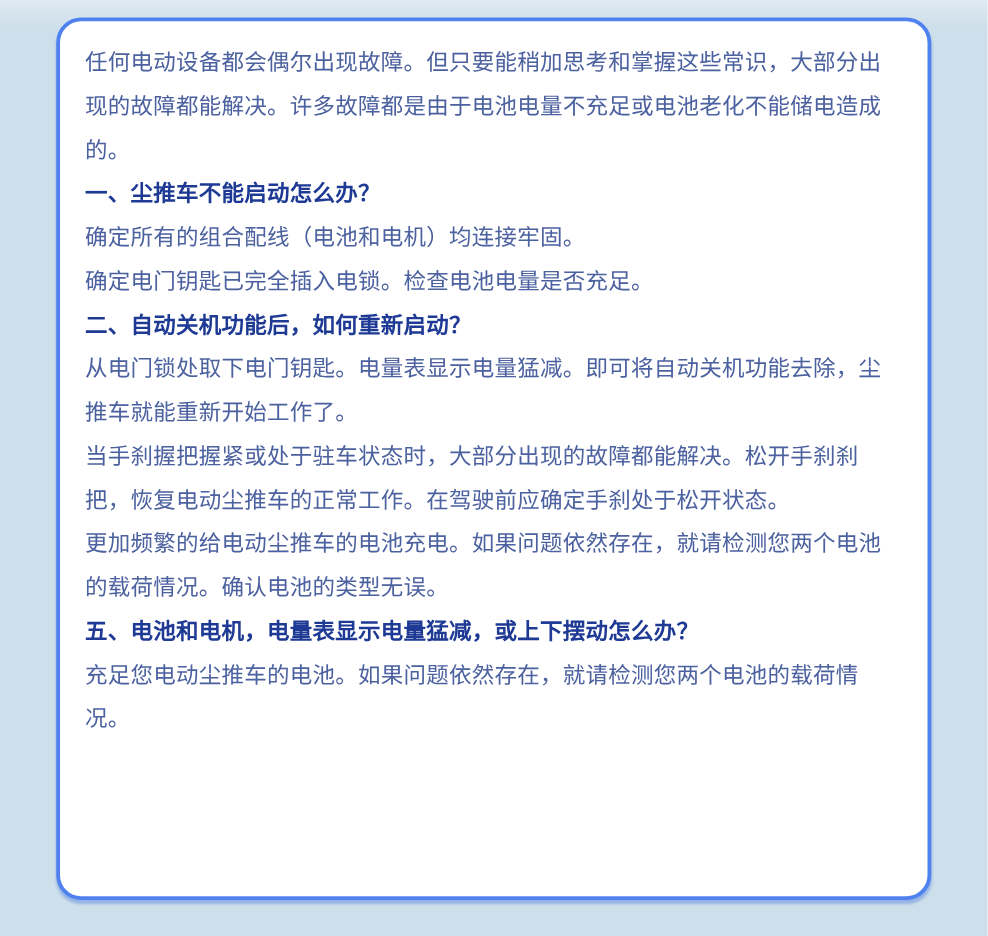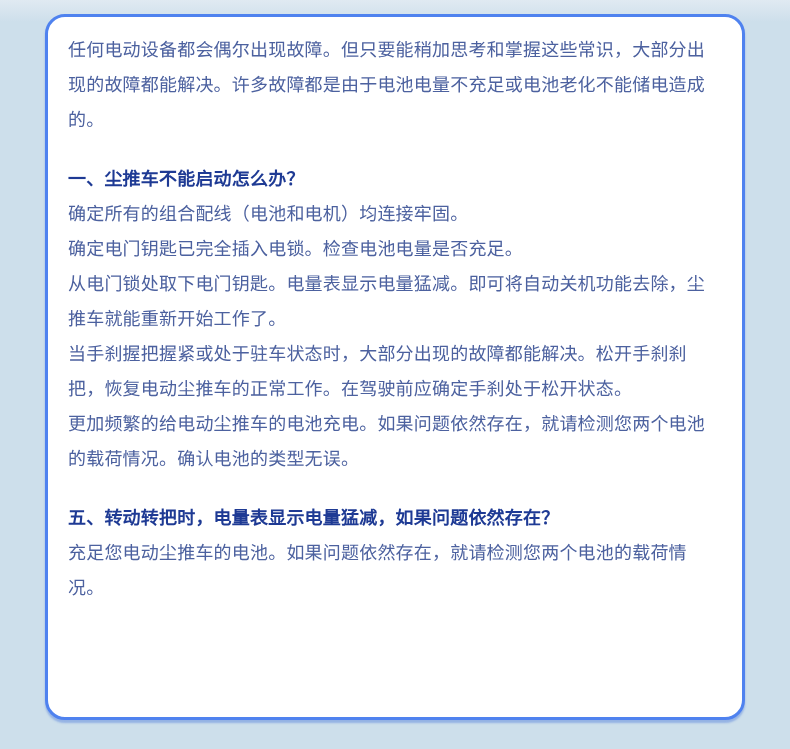--- a/index.html
+++ b/index.html
@@ -35,29 +35,29 @@
     line-height: 35px;
     letter-spacing: 0.2px;
   }
   .para {
     color: var(--body-color);
     font-weight: 400;
   }
   .heading {
     color: var(--heading-color);
     font-weight: 700;
-    margin-top: 24px;
   }
 </style>
 </head>
 <body>
 
 <div class="faq-card">
     <p class="para">任何电动设备都会偶尔出现故障。但只要能稍加思考和掌握这些常识，大部分出现的故障都能解决。许多故障都是由于电池电量不充足或电池老化不能储电造成的。</p>
     <h3 class="heading">一、尘推车不能启动怎么办？</h3>
     <p class="para">确定所有的组合配线（电池和电机）均连接牢固。</p>
     <p class="para">确定电门钥匙已完全插入电锁。检查电池电量是否充足。</p>
+    <h3 class="heading">二、自动关机功能后，如何重新启动？</h3>
     <p class="para">从电门锁处取下电门钥匙。电量表显示电量猛减。即可将自动关机功能去除，尘推车就能重新开始工作了。</p>
     <p class="para">当手刹握把握紧或处于驻车状态时，大部分出现的故障都能解决。松开手刹刹把，恢复电动尘推车的正常工作。在驾驶前应确定手刹处于松开状态。</p>
     <p class="para">更加频繁的给电动尘推车的电池充电。如果问题依然存在，就请检测您两个电池的载荷情况。确认电池的类型无误。</p>
-    <h3 class="heading">五、转动转把时，电量表显示电量猛减，如果问题依然存在？</h3>
+    <h3 class="heading">五、电池和电机，电量表显示电量猛减，或上下摆动怎么办？</h3>
     <p class="para">充足您电动尘推车的电池。如果问题依然存在，就请检测您两个电池的载荷情况。</p>
   </div>
 
 </body></html>

